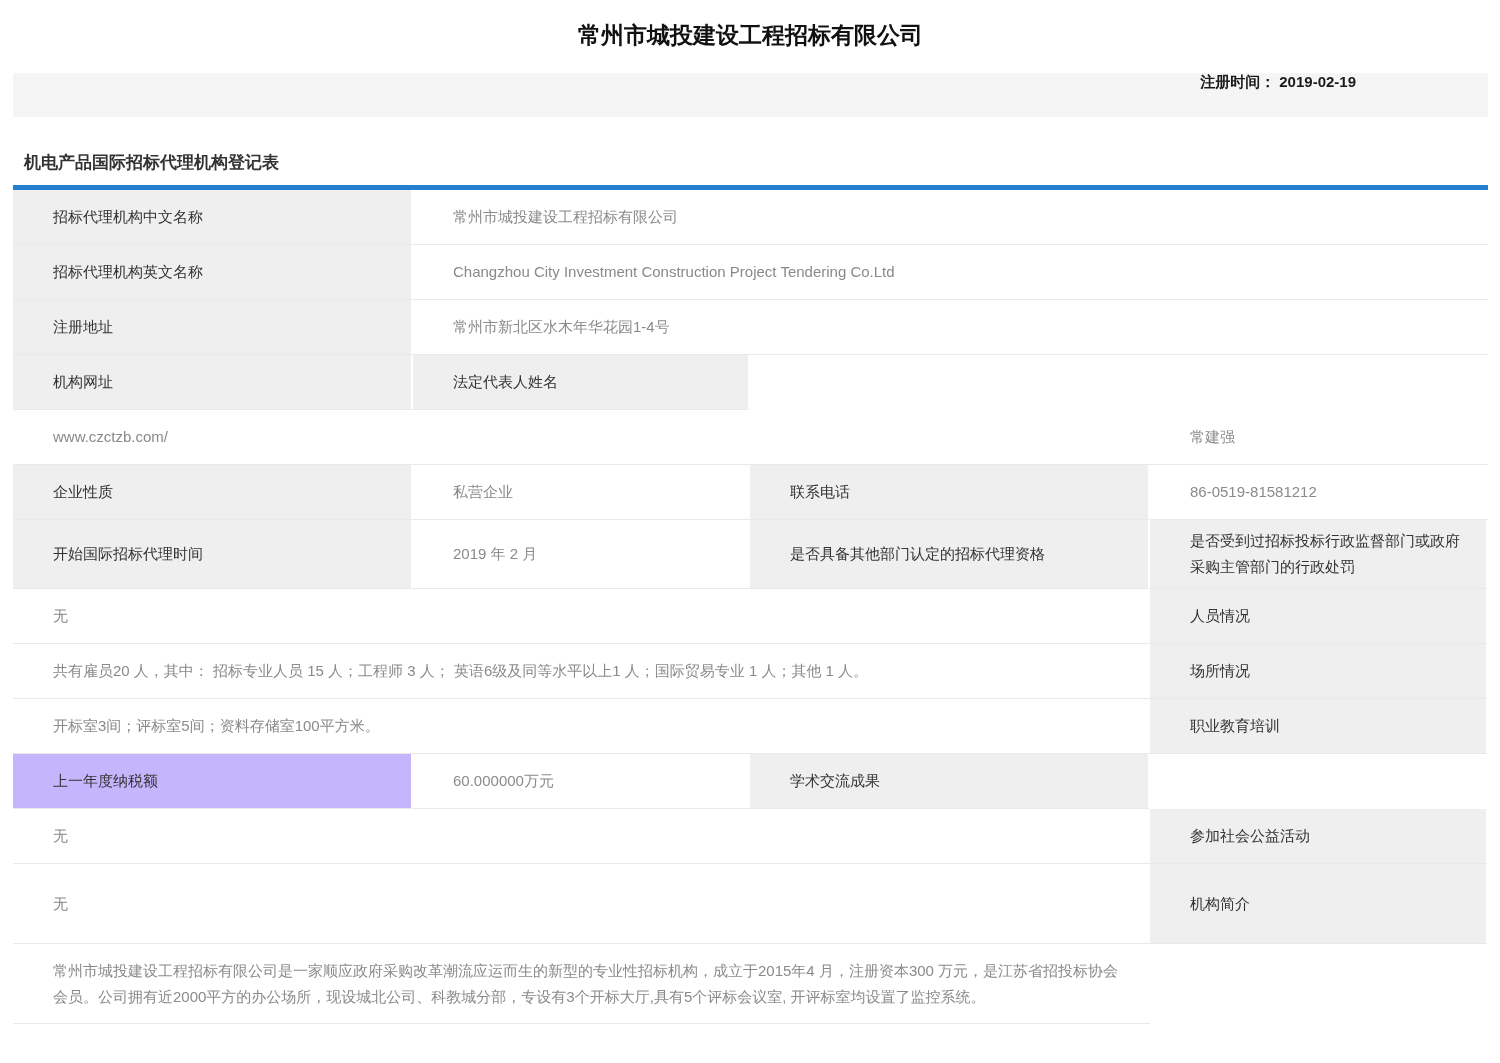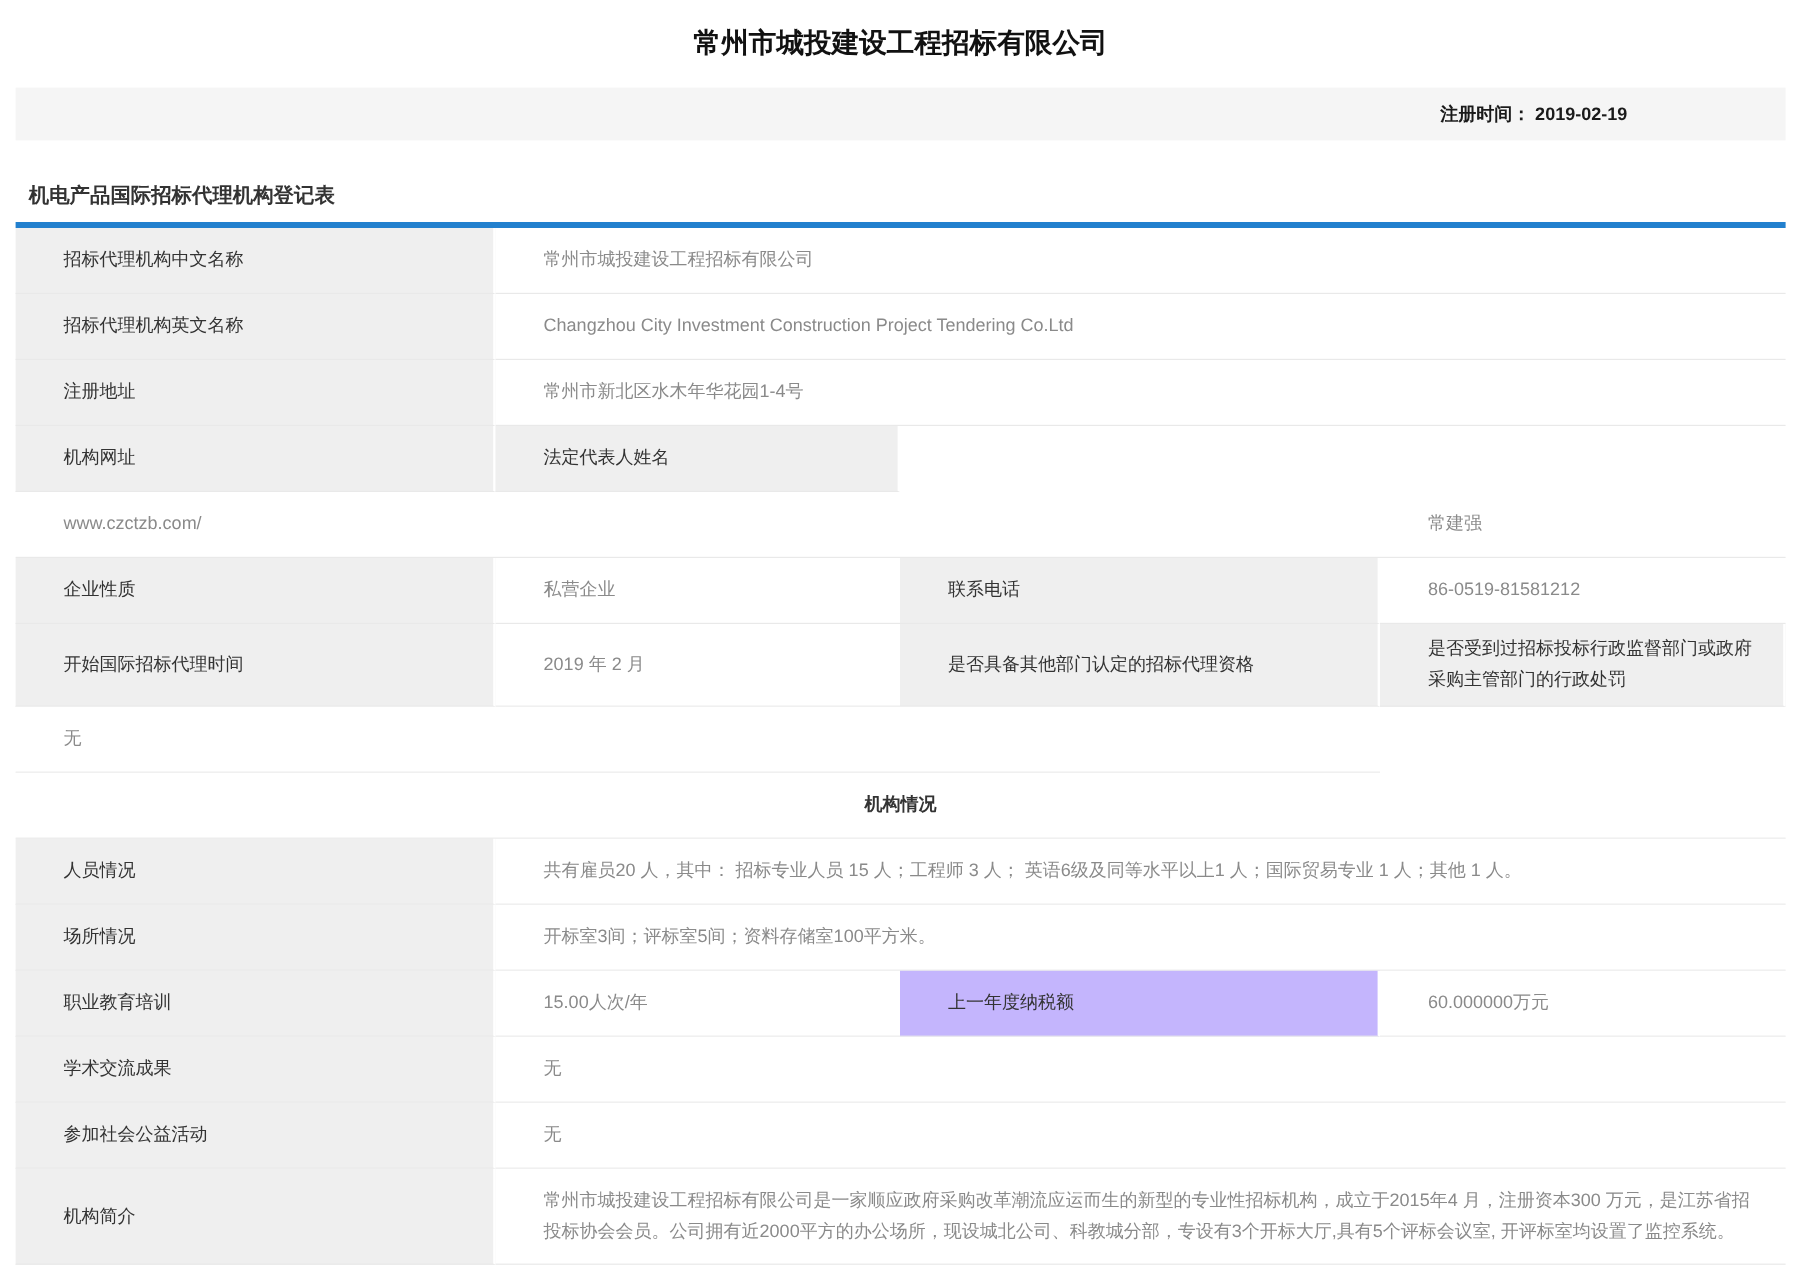--- a/index.html
+++ b/index.html
@@ -21,21 +21,20 @@
     text-align: center;
     font-size: 23px;
     font-weight: bold;
     color: #111111;
   }
   .reg-bar {
     margin-top: 19px;
     height: 44px;
     background: #f5f5f5;
     display: flex;
-    align-items: center;
     justify-content: flex-end;
     padding-right: 132px;
     box-sizing: border-box;
     font-size: 15px;
     font-weight: 600;
     color: #1a1a1a;
   }
   .reg-bar .reg-value { margin-left: 4px; font-weight: 600; }
   .section-title {
     margin-top: 37px;
@@ -107,27 +106,25 @@
       <div class="cell value-cell">常建强</div>
       <div class="cell label-cell" style="background: rgb(239, 239, 239);">企业性质</div>
       <div class="cell value-cell">私营企业</div>
       <div class="cell label-cell" style="background: rgb(239, 239, 239);">联系电话</div>
       <div class="cell value-cell">86-0519-81581212</div>
       <div class="cell label-cell" style="background: rgb(239, 239, 239);">开始国际招标代理时间</div>
       <div class="cell value-cell">2019 年 2 月</div>
       <div class="cell label-cell" style="background: rgb(239, 239, 239);">是否具备其他部门认定的招标代理资格</div>
       <div class="cell label-cell" style="background: rgb(239, 239, 239);">是否受到过招标投标行政监督部门或政府采购主管部门的行政处罚</div>
       <div class="cell value-cell span3">无</div>
-      <div class="cell section-cell">机构情况</div>
       <div class="cell label-cell" style="background: rgb(239, 239, 239);">人员情况</div>
       <div class="cell value-cell span3">共有雇员20 人，其中： 招标专业人员 15 人；工程师 3 人； 英语6级及同等水平以上1 人；国际贸易专业 1 人；其他 1 人。</div>
       <div class="cell label-cell" style="background: rgb(239, 239, 239); text-align: center;">场所情况</div>
       <div class="cell value-cell span3">开标室3间；评标室5间；资料存储室100平方米。</div>
       <div class="cell label-cell" style="background: rgb(239, 239, 239);">职业教育培训</div>
-      <div class="cell value-cell">15.00人次/年</div>
       <div class="cell label-cell" style="background: #c4b5fd;">上一年度纳税额</div>
       <div class="cell value-cell">60.000000万元</div>
       <div class="cell label-cell" style="background: rgb(239, 239, 239);">学术交流成果</div>
       <div class="cell value-cell span3">无</div>
       <div class="cell label-cell" style="background: rgb(239, 239, 239);">参加社会公益活动</div>
       <div class="cell value-cell span3">无</div>
       <div class="cell label-cell tall" style="background: rgb(239, 239, 239);">机构简介</div>
       <div class="cell value-cell span3 tall">常州市城投建设工程招标有限公司是一家顺应政府采购改革潮流应运而生的新型的专业性招标机构，成立于2015年4 月，注册资本300 万元，是江苏省招投标协会会员。公司拥有近2000平方的办公场所，现设城北公司、科教城分部，专设有3个开标大厅,具有5个评标会议室, 开评标室均设置了监控系统。</div>
     </div>
 

